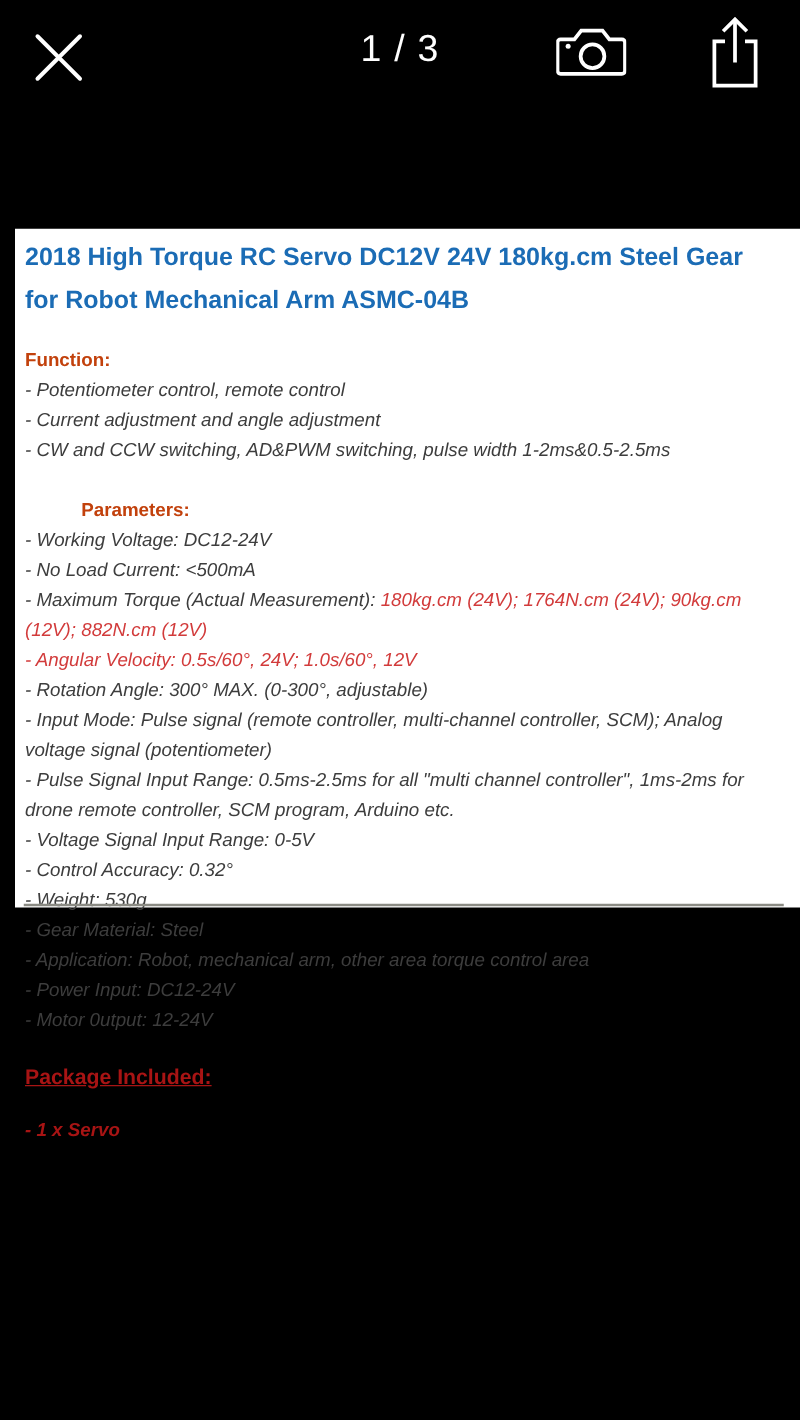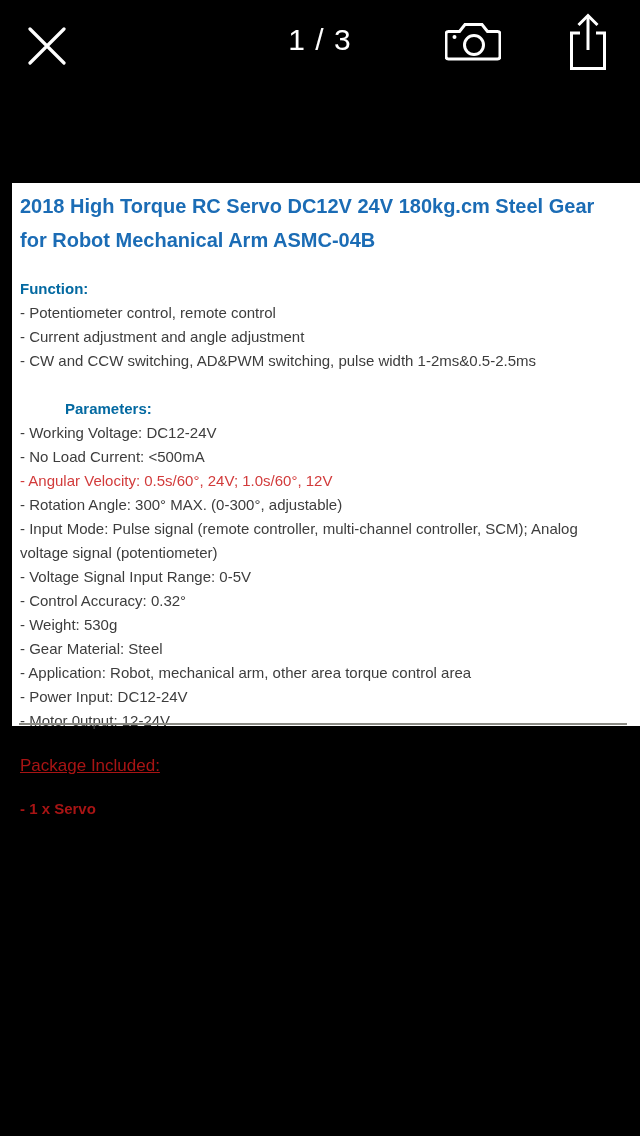--- a/index.html
+++ b/index.html
@@ -20,26 +20,26 @@
   .btn-share{left:562px;top:10px;width:52px;height:66px;}
   
   .doc{
     position:absolute;top:183px;left:12px;width:640px;height:543px;background:#fff;
     box-sizing:border-box;padding:0 26px 0 8px;
     color:#3d3d3d;font-size:15px;line-height:24px;
   }
   .doc h1{
     margin:6px 0 0 0;font-size:20px;line-height:34px;font-weight:bold;color:var(--blue,#1b6cb5);
   }
-  .sec-heading{margin:20px 0 0 0;font-size:15px;line-height:24px;font-weight:bold;color:#0369a1;}
+  .sec-heading{margin:20px 0 0 0;font-size:15px;line-height:24px;font-weight:bold;color:#c2410c;}
   .sec-heading.params{margin-top:24px;margin-left:45px;}
-  .item{margin:0;}
+  .item{margin:0;font-style:italic;}
   .red{color:var(--red,#d23b3b);}
   .pkg-heading{
-    margin:20px 0 0 0;font-size:17px;line-height:26px;font-weight:normal;
+    margin:20px 0 0 0;font-size:17px;line-height:26px;font-weight:bold;
     color:var(--dark-red,#a81414);text-decoration:underline;
   }
   .pkg-item{font-weight:bold;color:var(--dark-red,#a81414) !important;font-size:15px;line-height:19px;margin-top:20px;}
   .pkg-item .red{color:var(--dark-red,#a81414);}
   .doc-bottom-line{
     position:absolute;left:7px;bottom:1px;width:608px;height:2px;background:#8b8b84;
   }
   
   .bottombar{position:absolute;top:954px;left:0;width:640px;height:182px;background:#000;}
 </style>
@@ -87,23 +87,25 @@
   <div>
       <p class="item">- Potentiometer control, remote control</p>
       <p class="item">- Current adjustment and angle adjustment</p>
       <p class="item">- CW and CCW switching, AD&amp;PWM switching, pulse width 1-2ms&amp;0.5-2.5ms</p>
     </div>
 
   <p class="sec-heading params">Parameters:</p>
   <div>
       <p class="item"><span>- Working Voltage: DC12-24V</span></p>
       <p class="item"><span>- No Load Current: &lt;500mA</span></p>
+      <p class="item"><span>- Maximum Torque (Actual Measurement): </span><span class="red">180kg.cm (24V); 1764N.cm (24V); 90kg.cm (12V); 882N.cm (12V)</span></p>
       <p class="item"><span class="red">- Angular Velocity: 0.5s/60°, 24V; 1.0s/60°, 12V</span></p>
       <p class="item"><span>- Rotation Angle: 300° MAX. (0-300°, adjustable)</span></p>
       <p class="item"><span>- Input Mode: Pulse signal (remote controller, multi-channel controller, SCM); Analog voltage signal (potentiometer)</span></p>
+      <p class="item"><span>- Pulse Signal Input Range: 0.5ms-2.5ms for all "multi channel controller", 1ms-2ms for drone remote controller, SCM program, Arduino etc.</span></p>
       <p class="item"><span>- Voltage Signal Input Range: 0-5V</span></p>
       <p class="item"><span>- Control Accuracy: 0.32°</span></p>
       <p class="item"><span>- Weight: 530g</span></p>
       <p class="item"><span>- Gear Material: Steel</span></p>
       <p class="item"><span>- Application: Robot, mechanical arm, other area torque control area</span></p>
       <p class="item"><span>- Power Input: DC12-24V</span></p>
       <p class="item"><span>- Motor 0utput: 12-24V</span></p>
     </div>
 
   <p class="pkg-heading">Package Included:</p>

